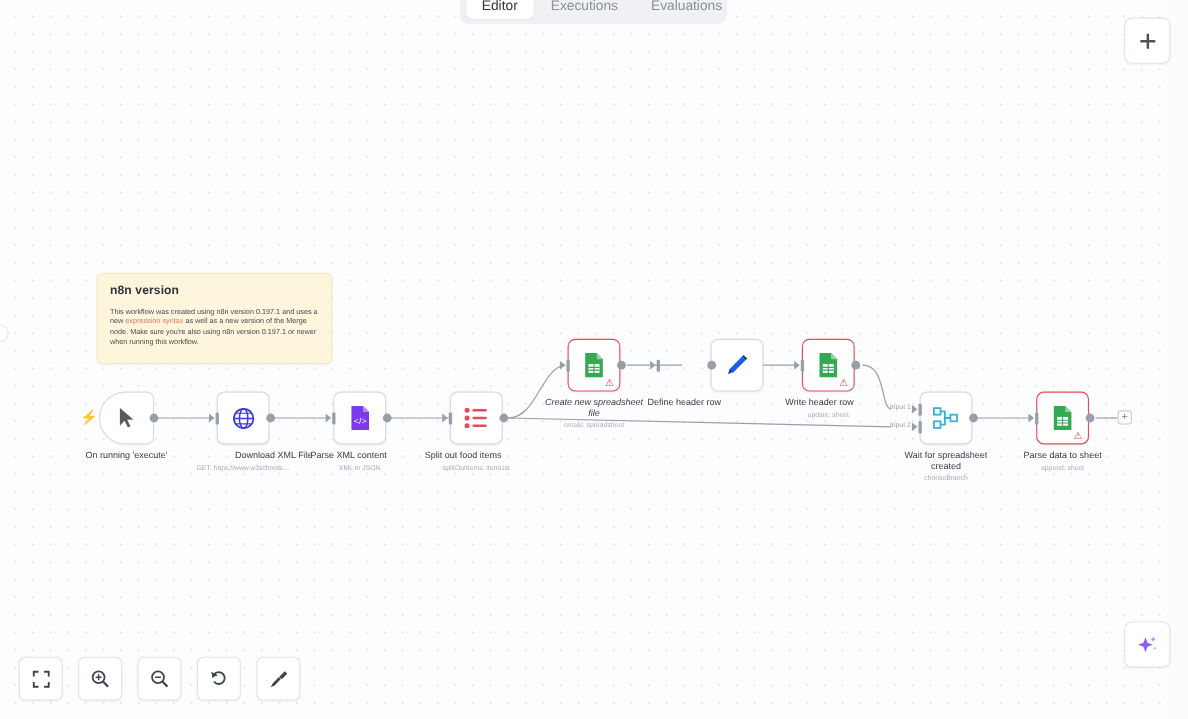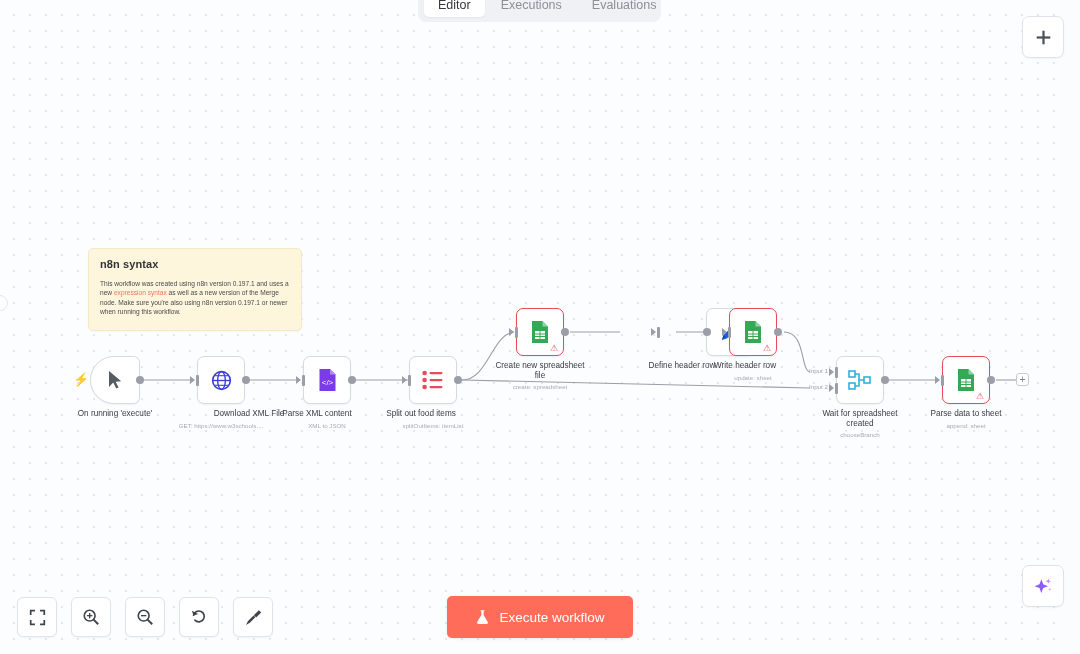--- a/index.html
+++ b/index.html
@@ -191,21 +191,21 @@
 
   <div id="tabbar">
     <div class="tab active">Editor</div>
     <div class="tab">Executions</div>
     <div class="tab">Evaluations</div>
   </div>
 
   <div id="lefthandle"></div>
 
   <div id="sticky">
-    <h3>n8n syntax</h3>
+    <h3>n8n version</h3>
     <p><span>This workflow was created using n8n version 0.197.1 and uses a new </span><a href="#">expression syntax</a><span> as well as a new version of the Merge node. Make sure you're also using n8n version 0.197.1 or newer when running this workflow.</span></p>
   </div>
 
   <div class="node" style="left:90px; top:356px;">
     <div class="nbox trigger">
       <span class="bolt">⚡</span>
       <svg width="17" height="20" viewBox="0 0 17 20">
         <path d="M2 1 L2 17 L6.2 12.6 L9.3 18.6 L11.6 17.4 L8.6 11.7 L14.2 11.3 Z" fill="#555a63"></path>
       </svg>
     </div>
@@ -271,25 +271,25 @@
         <rect x="5" y="11" width="10" height="8" fill="#ffffff"></rect>
         <line x1="5" y1="14" x2="15" y2="14" stroke="#34a853" stroke-width="1"></line>
         <line x1="5" y1="16.5" x2="15" y2="16.5" stroke="#34a853" stroke-width="1"></line>
         <line x1="10" y1="11" x2="10" y2="19" stroke="#34a853" stroke-width="1"></line>
       </svg>
       <span class="warn">⚠</span>
     </div>
     <div class="inarrow" style="left:-7px; top:20px;"></div>
     <div class="inbar" style="left:-1px; top:18.5px;"></div>
     <div class="dot" style="left:45px; top:20px;"></div>
-    <div class="ntitle two" style="left:24px;">Create new spreadsheet file</div>
+    <div class="ntitle two" style="left:24px;font-style:italic;">Create new spreadsheet file</div>
     <div class="nsub" style="left:24px; top:74px;">create: spreadsheet</div>
   </div>
 
-  <div class="node" style="left:658px; top:308px;padding-left:48px;">
+  <div class="node" style="left:598px; top:308px;padding-left:48px;">
     <div class="nbox">
       <svg width="22" height="22" viewBox="0 0 24 24">
         <path d="M3.2 20.8 L5 15.4 L16.8 3.6 L20.4 7.2 L8.6 19 Z" fill="#1a5ee8"></path>
         <path d="M16.8 3.6 L18.6 1.8 L22.2 5.4 L20.4 7.2 Z" fill="#0b3fa8"></path>
         <path d="M3.2 20.8 L5 15.4 L6.8 17.2 Z" fill="#0b3fa8"></path>
       </svg>
     </div>
     <div class="inarrow" style="left:-7px; top:20px;"></div>
     <div class="inbar" style="left:-1px; top:18.5px;"></div>
     <div class="dot" style="left:45px; top:20px;"></div>
@@ -403,19 +403,13 @@
       </svg>
     </div>
     <div class="sqbtn">
       <svg width="18" height="18" viewBox="0 0 20 20">
         <path d="M16.5 2.5 L11 8 L13.5 10.5 L19 5 Z" fill="#3f444c"></path>
         <path d="M10.6 8.4 L4.5 14.5 L2.2 18.8 L6.5 16.5 L12.6 10.4 Z" fill="#3f444c"></path>
       </svg>
     </div>
   </div>
 
-  <button id="execbtn">
-    <svg width="15" height="16" viewBox="0 0 18 20">
-      <path d="M6.6 1.5 H11.4 V2.9 H10.4 V7.4 L15.6 16.2 A1.6 1.6 0 0 1 14.2 18.6 H3.8 A1.6 1.6 0 0 1 2.4 16.2 L7.6 7.4 V2.9 H6.6 Z" fill="#ffffff"></path>
-    </svg>
-    <span>Execute workflow</span>
-  </button>
 </div>
 
 </body></html>

